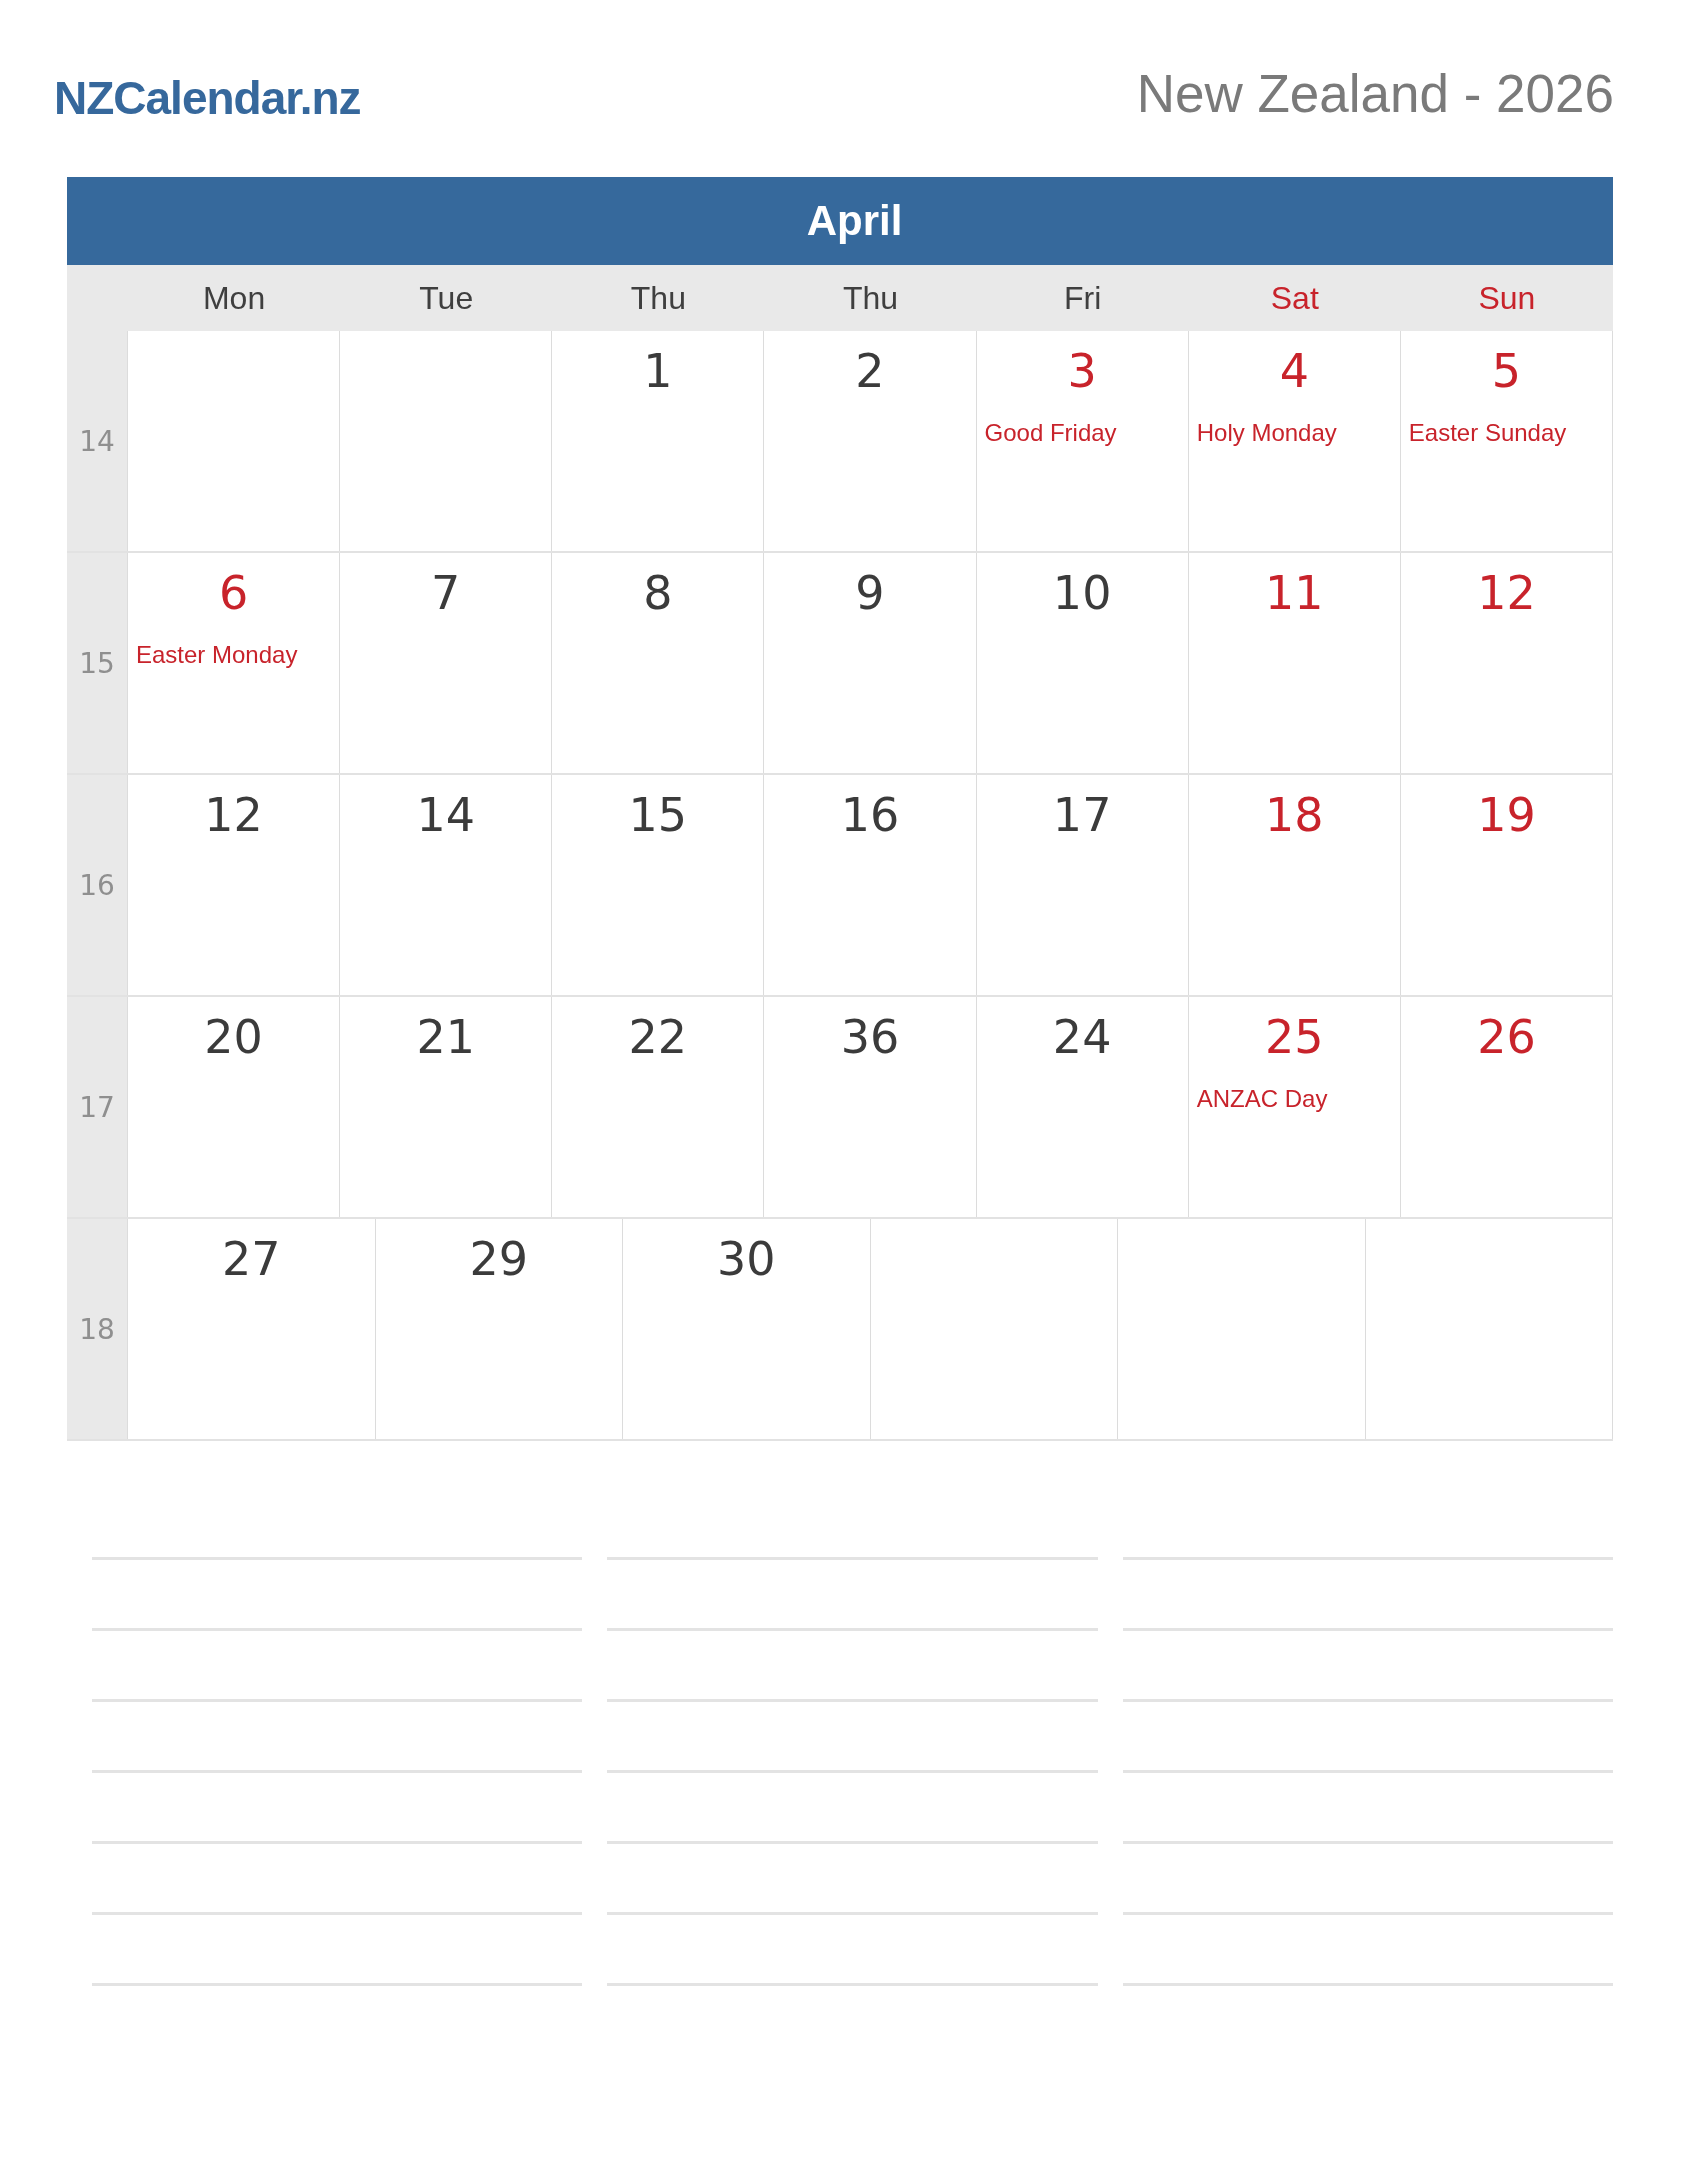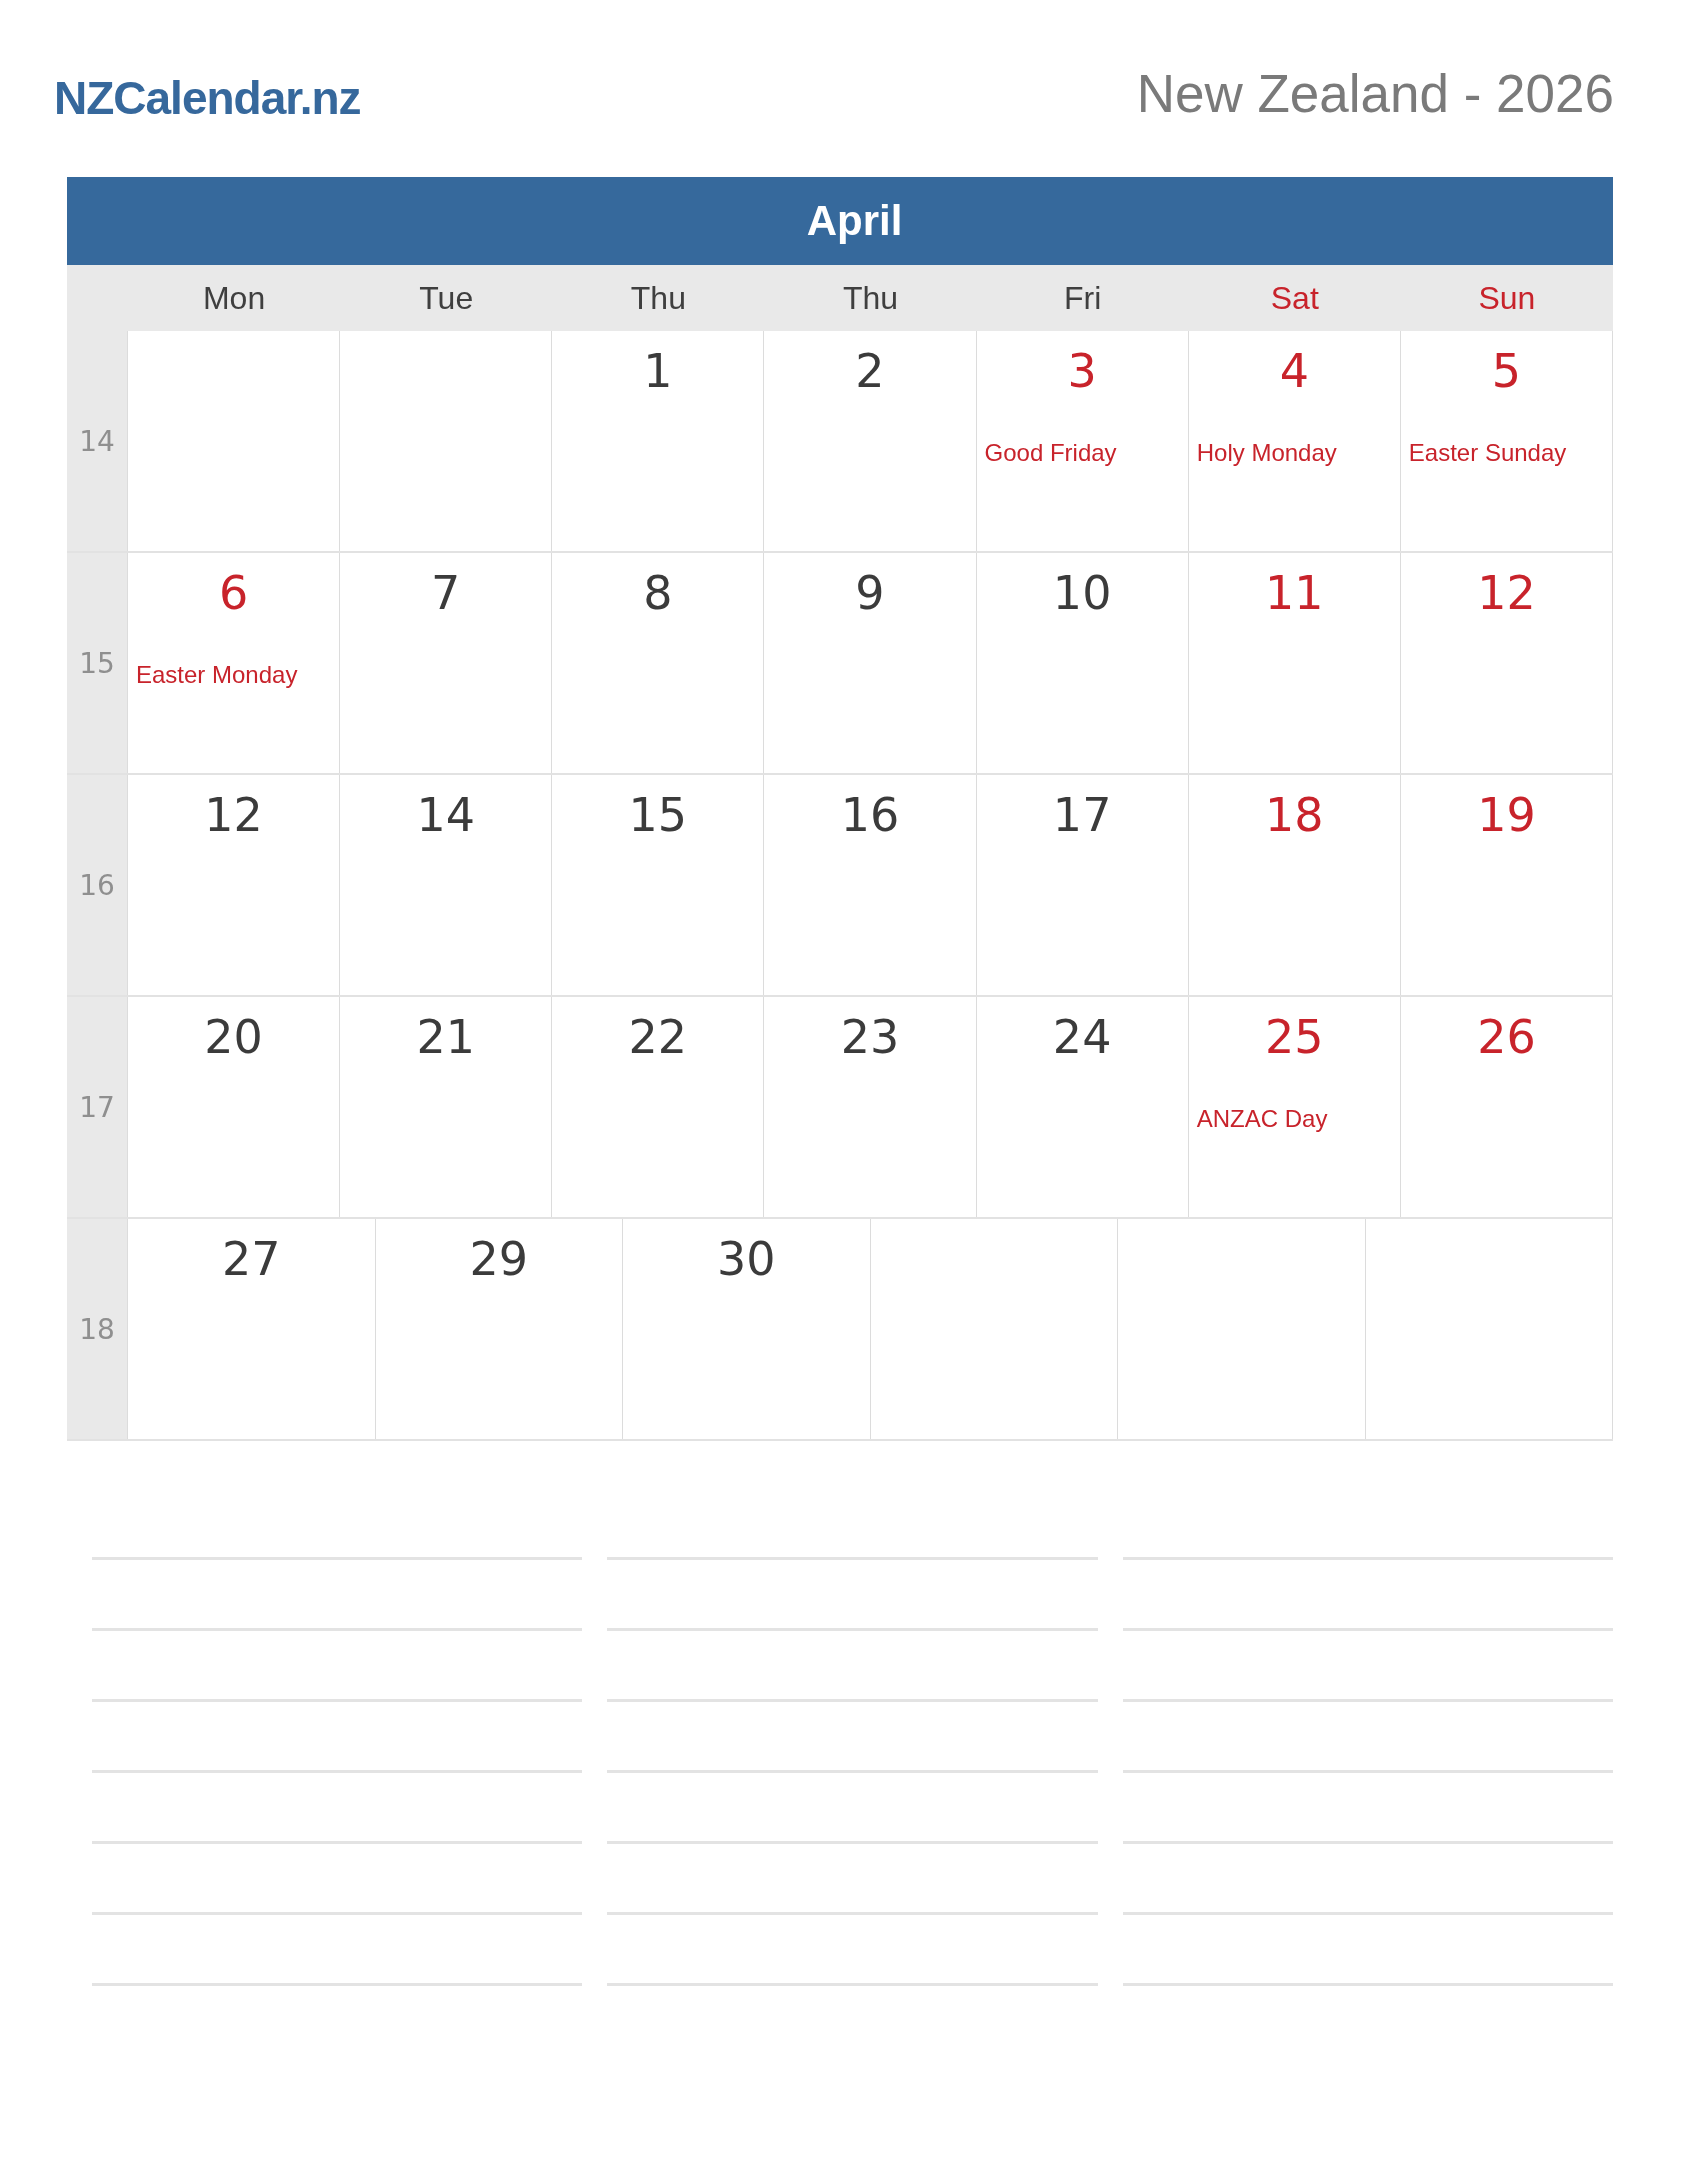--- a/index.html
+++ b/index.html
@@ -20,21 +20,21 @@
   .dayhead-cell.red{color:#c8232b;}
 
   .week-row{display:flex;height:222px;box-sizing:border-box;border-bottom:2px solid #e2e2e2;}
   .wk-num{width:61px;background:#e9e9e9;display:flex;align-items:center;justify-content:center;
           font-family:"DejaVu Sans",sans-serif;font-size:28px;color:#8f8f8f;
           border-right:1px solid #dcdcdc;box-sizing:border-box;}
   .day-cell{flex:1;border-right:1px solid #dcdcdc;box-sizing:border-box;background:#ffffff;overflow:hidden;}
   .day-num{margin-top:16px;text-align:center;font-family:"DejaVu Sans",sans-serif;
            font-size:46px;line-height:48px;color:#3b3b3b;}
   .day-num.red{color:#c8232b;}
-  .holiday{margin-top:45px;text-align:left;padding-left:8px;font-size:24px;line-height:26px;color:#c8232b;}
+  .holiday{margin-top:25px;text-align:left;padding-left:8px;font-size:24px;line-height:26px;color:#c8232b;}
 
   
   .notes{position:absolute;left:67px;top:1489px;width:1546px;display:flex;}
   .note-col{flex:1;}
   .note-line{height:68px;box-sizing:content-box;border-bottom:3px solid #e3e3e3;margin-left:25px;}
 </style>
 </head>
 <body>
 
 <div>
@@ -138,21 +138,21 @@
           <div class="day-cell">
             <div class="day-num">20</div>
           </div>
           <div class="day-cell">
             <div class="day-num">21</div>
           </div>
           <div class="day-cell">
             <div class="day-num">22</div>
           </div>
           <div class="day-cell">
-            <div class="day-num">23</div>
+            <div class="day-num">36</div>
           </div>
           <div class="day-cell">
             <div class="day-num">24</div>
           </div>
           <div class="day-cell">
             <div class="day-num red">25</div>
             <div class="holiday">ANZAC Day</div>
           </div>
           <div class="day-cell">
             <div class="day-num red">26</div>

